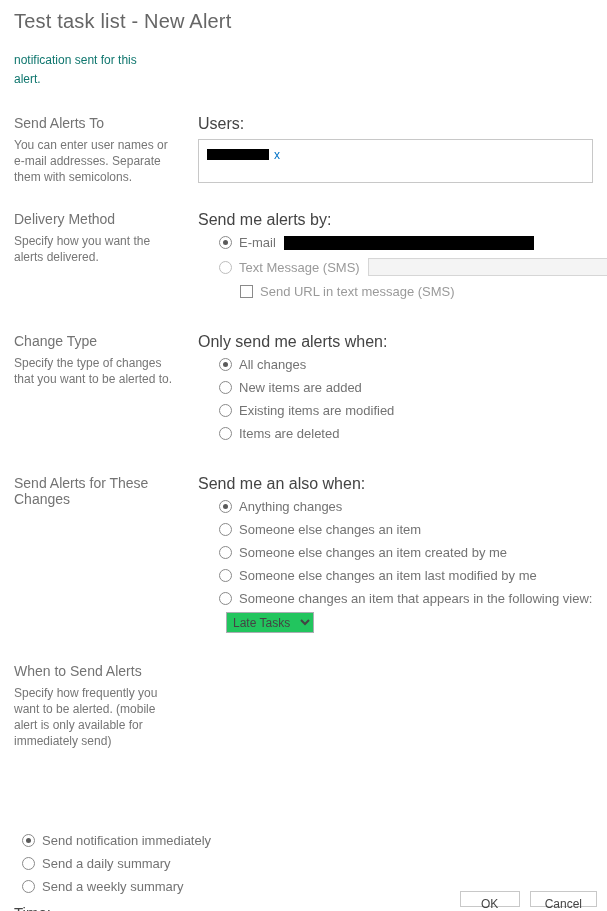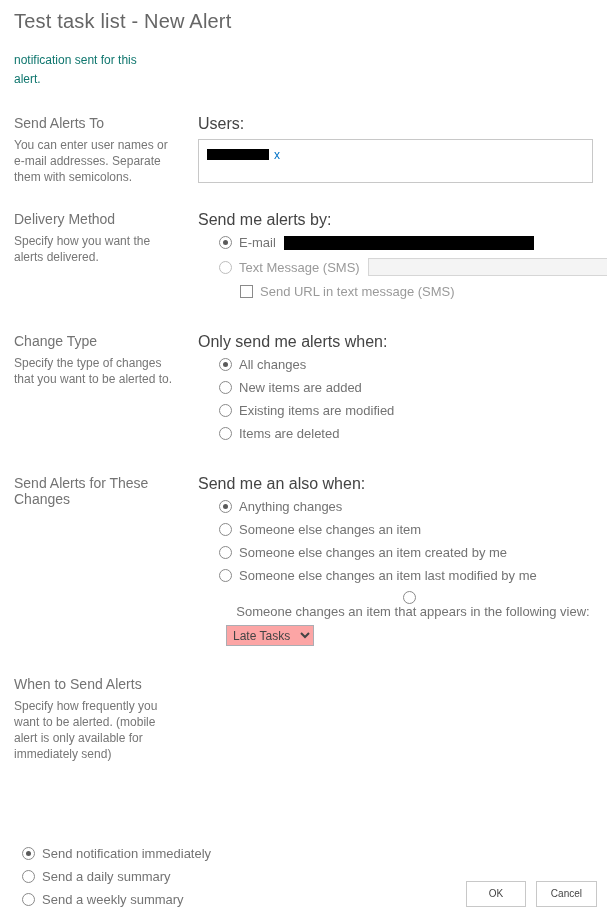--- a/index.html
+++ b/index.html
@@ -152,21 +152,21 @@
     vertical-align: middle;
   }
   .indent-1 {
     margin-left: 21px;
   }
   select {
     font-family: "Liberation Sans", sans-serif;
     font-size: 12px;
     color: #444444;
     border: 1px solid #abadb3;
-    background: #fca5a5;
+    background: #22c55e;
     height: 21px;
     padding: 1px 2px;
   }
   select.disabled-sel {
     color: #9a9a9a;
     background: #404040;
     border: 1px solid #d6d6d6;
   }
   .view-select {
     margin-left: 28px;
@@ -189,24 +189,24 @@
   .section-gap { margin-top: 26px; }
   .btn-bar {
     position: absolute;
     right: 10px;
     bottom: 4px;
     display: flex;
     gap: 10px;
   }
   .btn {
     min-width: 60px;
-    height: 26px;
+    height: 16px;
     line-height: 24px;
     text-align: center;
-    font-size: 10px;
+    font-size: 12px;
     color: #444444;
     background: #ffffff;
     border: 1px solid #c8c8c8;
     padding: 0 14px;
     box-sizing: border-box;
     cursor: pointer;
   }
   .when-radios { padding-left: 8px; }
 </style>
 </head>
@@ -304,21 +304,21 @@
         <span class="opt-label">Someone else changes an item</span>
       </div>
       <div class="radio-line indent-1">
         <span class="radio"></span>
         <span class="opt-label">Someone else changes an item created by me</span>
       </div>
       <div class="radio-line indent-1">
         <span class="radio"></span>
         <span class="opt-label">Someone else changes an item last modified by me</span>
       </div>
-      <div class="radio-line indent-1" style="margin-bottom:2px;flex-direction:column;">
+      <div class="radio-line indent-1" style="margin-bottom:2px;">
         <span class="radio"></span>
         <span class="opt-label">Someone changes an item that appears in the following view:</span>
       </div>
       <select class="view-select">
         <option>Late Tasks</option>
       </select>
     </div>
   </div>
 
   <div class="row section-gap" style="margin-top:30px;flex-direction:column;">

